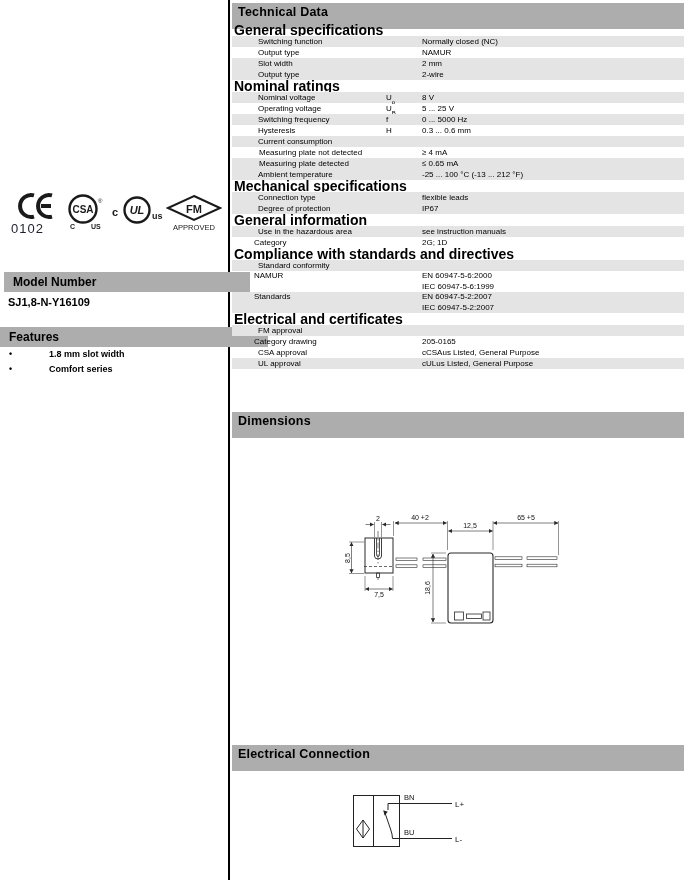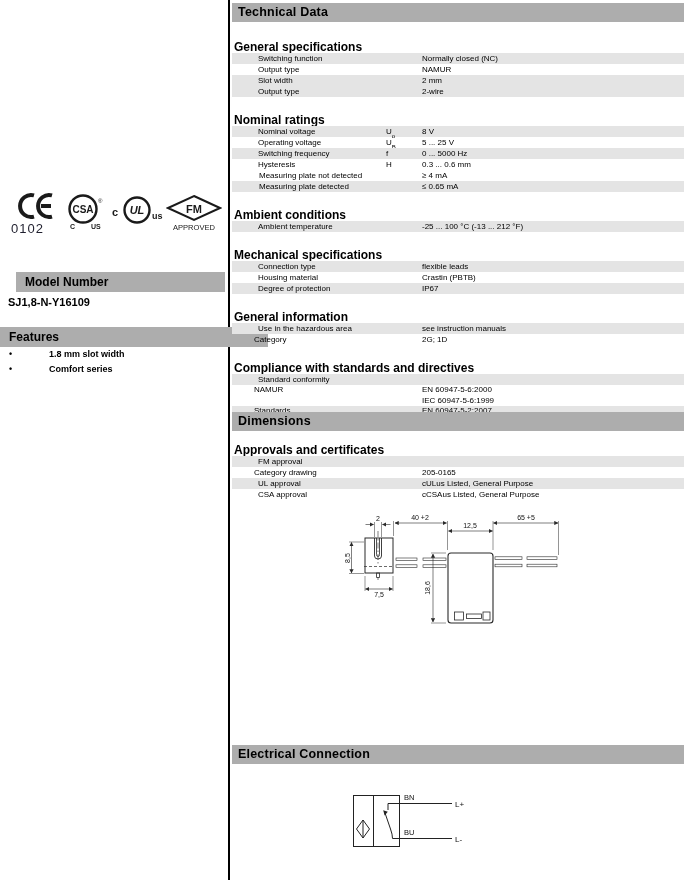--- a/index.html
+++ b/index.html
@@ -1,25 +1,25 @@
 <!DOCTYPE html>
 <html><head>
 <meta charset="utf-8">
 <style>
   html,body{margin:0;padding:0;background:#fff;}
   body{width:687px;height:880px;position:relative;font-family:"Liberation Sans",sans-serif;color:#000;overflow:hidden;}
   .abs{position:absolute;}
   
-  .bar{background:#adadad;font-weight:bold;font-size:12.5px;line-height:19px;height:19px;padding-left:6px;box-sizing:border-box;letter-spacing:.2px;}
+  .bar{background:#adadad;font-weight:bold;font-size:12.5px;line-height:19px;height:26px;padding-left:6px;box-sizing:border-box;letter-spacing:.2px;}
   .leftbar{background:#adadad;font-weight:bold;font-size:12px;line-height:20px;height:20px;padding-left:9px;box-sizing:border-box;}
   
   .vdiv{left:228px;top:0;width:2px;height:880px;background:#000;}
   
   #spec-table{left:232px;top:24px;width:452px;font-size:8px;}
-  .sec-header{height:12px;line-height:12.5px;font-weight:bold;font-size:12px;padding-left:2px;margin-top:17px;}
+  .sec-header{height:12px;line-height:12.5px;font-weight:bold;font-size:14px;padding-left:2px;}
   .spec-row{position:relative;height:11px;line-height:11px;}
   .spec-row.tall{height:21px;line-height:10.5px;}
   .spec-row.shaded{background:#e4e4e4;}
   .lbl{position:absolute;top:0;left:0;white-space:nowrap;}
   .lv1{padding-left:26px;}
   .lv2{padding-left:22px;}
   .lv3{padding-left:27px;}
   .sym{position:absolute;left:154px;top:0;}
   .sym sub{font-size:6px;position:relative;top:1px;}
   .val{position:absolute;left:190px;top:0;white-space:nowrap;}
@@ -57,21 +57,21 @@
   <text x="27" y="19" text-anchor="middle" font-size="11" font-weight="bold" font-style="italic" fill="#1a1a1a">UL</text>
   <text x="42" y="24" font-size="9" font-weight="bold" fill="#1a1a1a">us</text>
 </svg>
 
 <svg class="abs" style="left:166px;top:194px" width="56" height="40" viewBox="0 0 56 40">
   <polygon points="28,2 54,14 28,26 2,14" fill="none" stroke="#1a1a1a" stroke-width="2"></polygon>
   <text x="28" y="18.5" text-anchor="middle" font-size="11" font-weight="bold" fill="#1a1a1a">FM</text>
   <text x="28" y="36" text-anchor="middle" font-size="7.5" textLength="42" lengthAdjust="spacingAndGlyphs" fill="#1a1a1a">APPROVED</text>
 </svg>
 
-<div class="abs leftbar" style="left:16px;top:272px;width:209px">
+<div class="abs leftbar" style="left:4px;top:272px;width:246px">
   <span>Model Number</span>
 </div>
 <div class="abs" id="model-value">SJ1,8-N-Y16109</div>
 
 <div class="abs leftbar" style="left:0;top:327px;width:268px">
   <span>Features</span>
 </div>
 <div class="abs" id="features-list">
   <div class="feat">
     <span class="blt">•</span>
@@ -135,50 +135,46 @@
         <div>0 ... 5000 Hz</div>
       </div>
     </div>
     <div class="spec-row">
       <span class="lbl lv1">Hysteresis</span>
       <span class="sym"><span>H</span></span>
       <div class="val">
         <div>0.3 ... 0.6  mm</div>
       </div>
     </div>
+    <div class="spec-row shaded">
+      <span class="lbl lv1">Current consumption</span>
+    </div>
     <div class="spec-row">
       <span class="lbl lv3">Measuring plate not detected</span>
       <div class="val">
         <div>≥ 4 mA</div>
       </div>
     </div>
     <div class="spec-row shaded">
       <span class="lbl lv3">Measuring plate detected</span>
       <div class="val">
         <div>≤ 0.65 mA</div>
       </div>
     </div>
-    <div class="sec-header">Ambient conditions</div>
     <div class="spec-row shaded">
       <span class="lbl lv1">Ambient temperature</span>
       <div class="val">
         <div>-25 ... 100 °C (-13 ... 212 °F)</div>
       </div>
     </div>
     <div class="sec-header">Mechanical specifications</div>
     <div class="spec-row shaded">
       <span class="lbl lv1">Connection type</span>
       <div class="val">
         <div>flexible leads</div>
-      </div>
-    </div>
-    <div class="spec-row">
-      <span class="lbl lv1">Housing material</span>
-      <div class="val">
-        <div>Crastin (PBTB)</div>
       </div>
     </div>
     <div class="spec-row shaded">
       <span class="lbl lv1">Degree of protection</span>
       <div class="val">
         <div>IP67</div>
       </div>
     </div>
     <div class="sec-header">General information</div>
     <div class="spec-row shaded">
@@ -204,40 +200,40 @@
         <div>IEC 60947-5-6:1999</div>
       </div>
     </div>
     <div class="spec-row shaded tall">
       <span class="lbl lv2">Standards</span>
       <div class="val">
         <div>EN 60947-5-2:2007</div>
         <div>IEC 60947-5-2:2007</div>
       </div>
     </div>
-    <div class="sec-header">Approvals and certificates</div>
+    <div class="sec-header">Electrical and certificates</div>
     <div class="spec-row shaded">
       <span class="lbl lv1">FM approval</span>
     </div>
     <div class="spec-row">
       <span class="lbl lv2">Category drawing</span>
       <div class="val">
         <div>205-0165</div>
       </div>
     </div>
+    <div class="spec-row">
+      <span class="lbl lv1">CSA approval</span>
+      <div class="val">
+        <div>cCSAus Listed, General Purpose</div>
+      </div>
+    </div>
     <div class="spec-row shaded">
       <span class="lbl lv1">UL approval</span>
       <div class="val">
         <div>cULus Listed, General Purpose</div>
-      </div>
-    </div>
-    <div class="spec-row">
-      <span class="lbl lv1">CSA approval</span>
-      <div class="val">
-        <div>cCSAus Listed, General Purpose</div>
       </div>
     </div>
   </div>
 
 <div class="abs bar" style="left:232px;top:412px;width:452px">
   <span>Dimensions</span>
 </div>
 
 <svg class="abs" style="left:330px;top:500px" width="290" height="150" viewBox="330 500 290 150">
   <defs>

